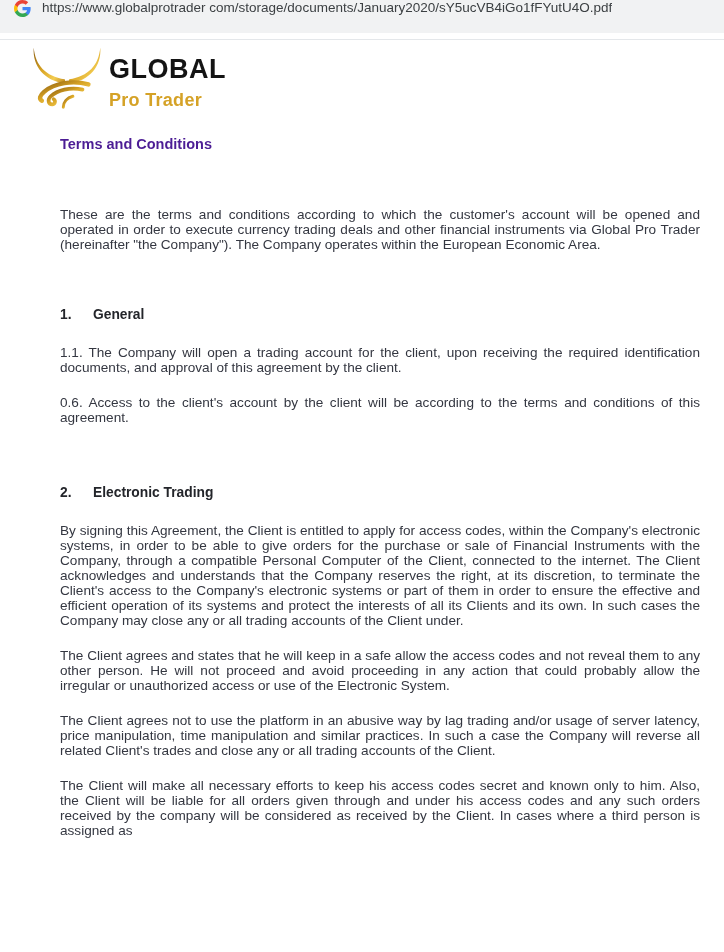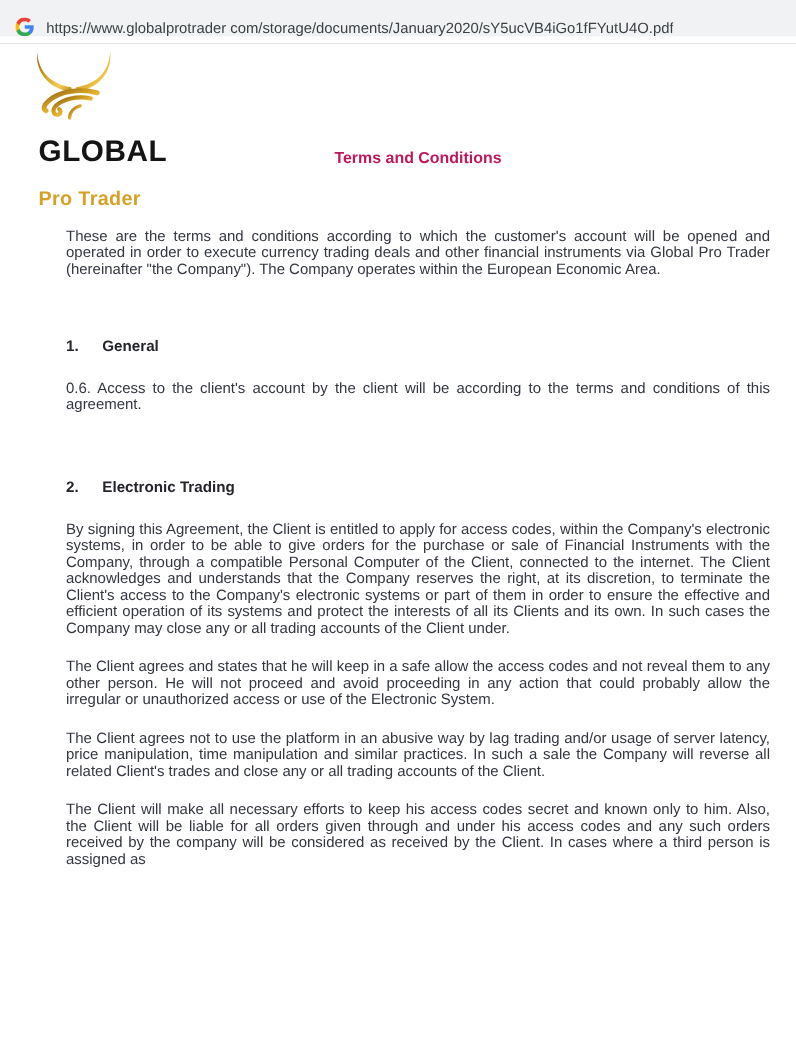--- a/index.html
+++ b/index.html
@@ -13,21 +13,21 @@
     font-family: "Liberation Sans", sans-serif;
   }
 
   
   .address-bar {
     position: absolute;
     top: 0; left: 0;
     width: 724px; height: 33px;
     background: #f1f2f3;
     display: flex;
-    align-items: flex-end;
+    align-items: flex-start;
     padding: 0 14px;
     gap: 11px;
   }
   .favicon { width: 17px; height: 17px; flex: 0 0 auto; display: block; }
   .url {
     font-size: 13.5px;
     color: #3c4043;
     white-space: nowrap;
     overflow: hidden;
   }
@@ -37,52 +37,51 @@
     width: 724px; height: 1px;
     background: #e4e7ea;
   }
 
   
   .logo {
     position: absolute;
     left: 30px; top: 46px;
     display: flex;
     align-items: flex-start;
-    flex-direction: column;
   }
   .bull { width: 74px; height: 68px; display: block; }
   .logo-text { margin-left: 5px; padding-top: 10px; }
   .logo-name {
     font-size: 27px;
     font-weight: bold;
     color: #141414;
     line-height: 1;
     letter-spacing: 0.5px;
   }
   .logo-tagline {
     font-size: 18px;
     font-weight: bold;
     color: #d5a227;
     line-height: 1;
-    margin-top: 20px;
+    margin-top: 8px;
     letter-spacing: 0.3px;
   }
 
   
   .doc {
     position: absolute;
     left: 60px; top: 134px;
     width: 640px;
     color: #343741;
   }
   .doc-title {
-    text-align: center;
+    text-align: left;
     font-weight: bold;
     font-size: 14.5px;
-    color: #be185d;
+    color: #4c1d95;
     line-height: 21px;
     margin: 0;
   }
   .doc p {
     font-size: 13.6px;
     line-height: 15px;
     text-align: justify;
     margin: 0 0 20px 0;
   }
   .intro { margin-top: 52px !important; }
@@ -135,22 +134,23 @@
 </div>
 
 <div class="doc">
   <div class="doc-title">Terms and Conditions</div>
 
   <p class="intro">These are the terms and conditions according to which the customer's account will be opened and operated in order to execute currency trading deals and other financial instruments via Global Pro Trader (hereinafter "the Company"). The Company operates within the European Economic Area.</p>
 
   <div class="sec-heading first">
     <span class="sec-num">1.</span><span>General</span>
   </div>
+  <p>1.1. The Company will open a trading account for the client, upon receiving the required identification documents,  and approval of this agreement by the client.</p>
   <p>0.6.  Access to the client's account by the client will be according to the terms and conditions of this agreement.</p>
 
   <div class="sec-heading second">
     <span class="sec-num">2.</span><span>Electronic Trading</span>
   </div>
   <p>By signing this Agreement, the Client is entitled to apply for access codes, within the Company's electronic systems,  in order to be able to give orders for the purchase or sale of Financial Instruments with the Company, through a  compatible Personal Computer of the Client, connected to the internet. The Client acknowledges and understands  that the Company reserves the right, at its discretion, to terminate the Client's access to the Company's electronic  systems or part of them in order to ensure the effective and efficient operation of its systems and protect the  interests of all its Clients and its own. In such cases the Company may close any or all trading accounts of the Client  under.</p>
   <p>The Client agrees and states that he will keep in a safe allow the access codes and not reveal them to any other  person. He will not proceed and avoid proceeding in any action that could probably allow the irregular or  unauthorized access or use of the Electronic System.</p>
-  <p>The Client agrees not to use the platform in an abusive way by lag trading and/or usage of server latency, price  manipulation, time manipulation and similar practices. In such a sale the Company will reverse all related Client's  trades and close any or all trading accounts of the Client.</p>
+  <p>The Client agrees not to use the platform in an abusive way by lag trading and/or usage of server latency, price  manipulation, time manipulation and similar practices. In such a case the Company will reverse all related Client's  trades and close any or all trading accounts of the Client.</p>
   <p class="last">The Client will make all necessary efforts to keep his access codes secret and known only to him. Also, the Client will  be liable for all orders given through and under his access codes and any such orders received by the company will  be considered as received by the Client. In cases where a third person is assigned as</p>
 </div>
 
 </body></html>

